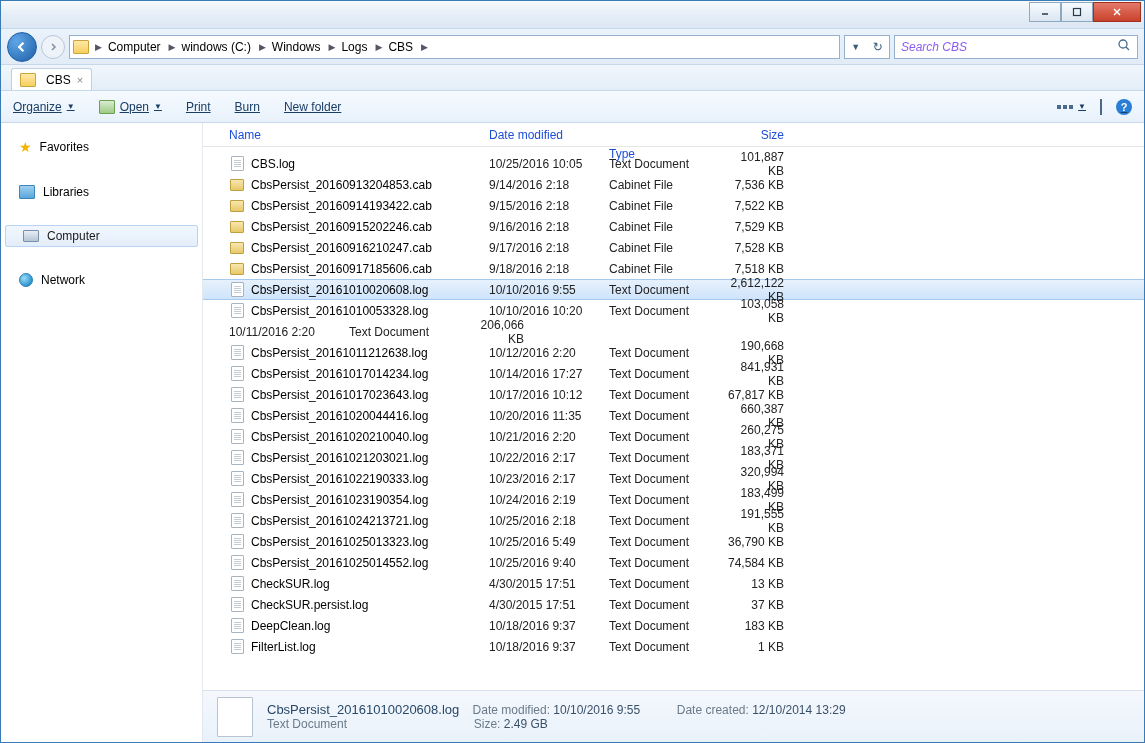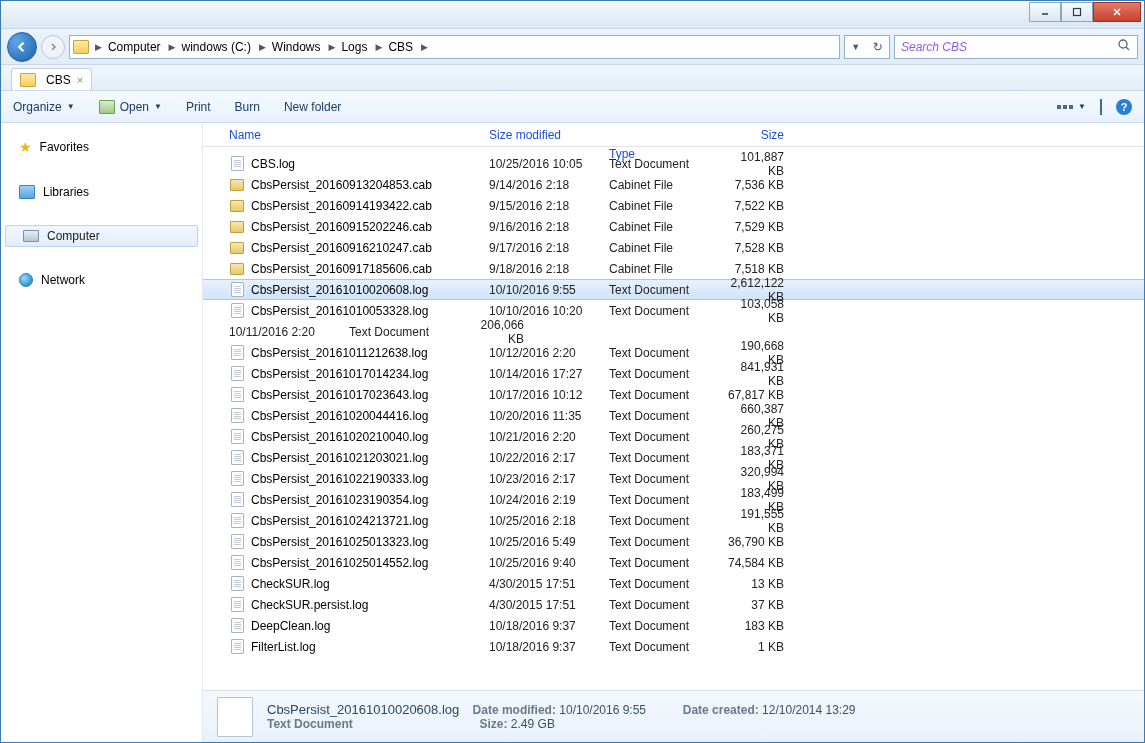--- a/index.html
+++ b/index.html
@@ -92,21 +92,21 @@
   }
   .tab {
     height:22px;background:#fff;border:1px solid #c0d0e0;border-bottom:none;
     border-radius:3px 3px 0 0; display:flex;align-items:center;padding:0 8px;gap:6px;
   }
   .tab .x { color:#888; font-size:11px;}
   
   .toolbar {
     height:32px;background:linear-gradient(#f5faff,#e8f1fb);
     border-bottom:1px solid #c7d8ea;
-    display:flex;align-items:center;padding:0 12px;gap:24px;color:#1a3e66;
+    display:flex;align-items:center;padding:0 12px;gap:24px;color:#1a3e66;text-decoration:underline;
   }
   .tbtn { display:flex;align-items:center;gap:5px;}
   .tbtn .drop { font-size:8px;color:#1a3e66;}
   .toolbar-right { margin-left:auto; display:flex; gap:14px; align-items:center;}
   .help-icon {
     width:16px;height:16px;border-radius:50%;background:#2a7fd4;color:#fff;
     display:flex;align-items:center;justify-content:center;font-size:11px;font-weight:bold;
   }
   .open-icon{width:16px;height:14px;background:linear-gradient(#d9ecd0,#9ecb86);border:1px solid #6ba050;border-radius:1px;}
   
@@ -172,21 +172,21 @@
   
   .details {
     height:52px;border-top:1px solid #d7e2ee;
     background:linear-gradient(#f4f8fd,#e9f1fa);
     display:flex;align-items:center;padding:6px 14px;gap:14px;color:#3a5068;
   }
   .details .thumb{
     width:36px;height:40px;background:#fff;border:1px solid #b8c4d0;border-radius:1px;
   }
   .details .fname{color:#274868;font-size:13px;}
-  .details .lbl{color:#6a7a8a;font-weight:bold;}
+  .details .lbl{color:#6a7a8a;}
   .views-icon{display:flex;gap:2px;}
   .views-icon span{width:4px;height:4px;background:#4a6a8a;}
   .pane-icon{width:14px;height:12px;border:1px solid #4a6a8a;background:linear-gradient(to right,#dce8f5 50%,#fff 50%);}
 </style>
 </head>
 <body>
 
 <div class="window">
   <div class="titlebar">
     <div class="win-controls">
@@ -310,21 +310,21 @@
         <div class="nav-head">
           <span class="net-icon"></span>
           <span>Network</span>
         </div>
       </div>
     </div>
 
     <div class="listpane">
       <div class="cols">
         <div class="col name">Name</div>
-        <div class="col date">Size modified</div>
+        <div class="col date">Date modified</div>
         <div class="col type">Type</div>
         <div class="col size">Size</div>
       </div>
       <div class="files" id="files">
           <div class="row">
             <span class="cell name">
               <span class="ic">
                 <span class="file-icon"></span>
               </span>
               <span>CBS.log</span>

